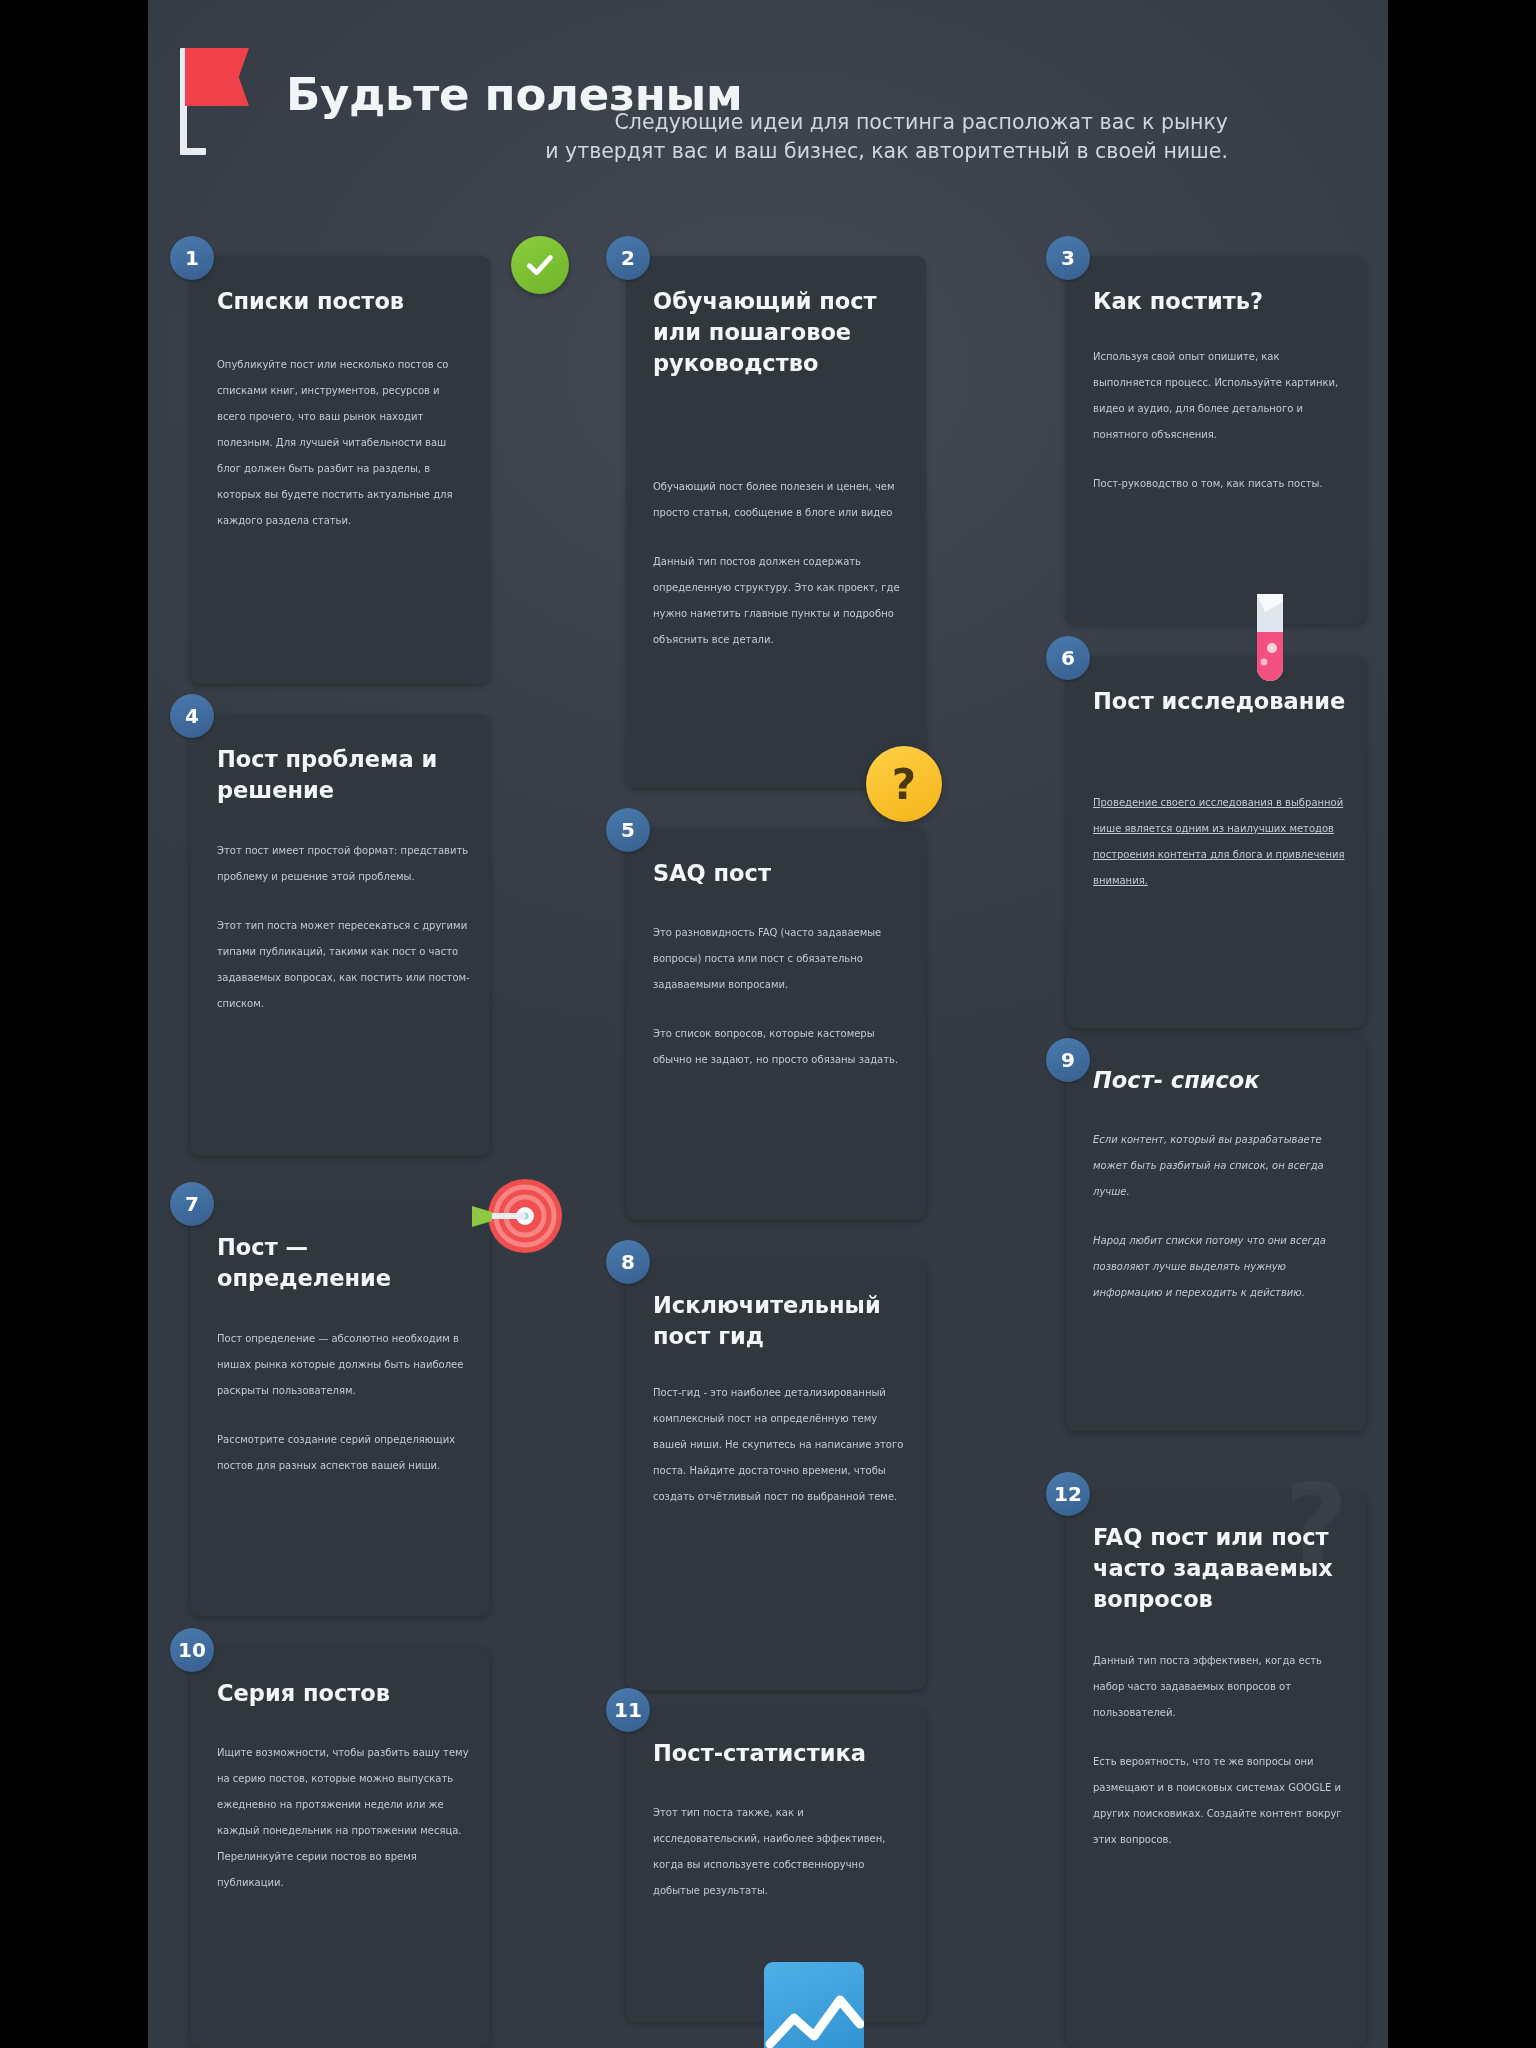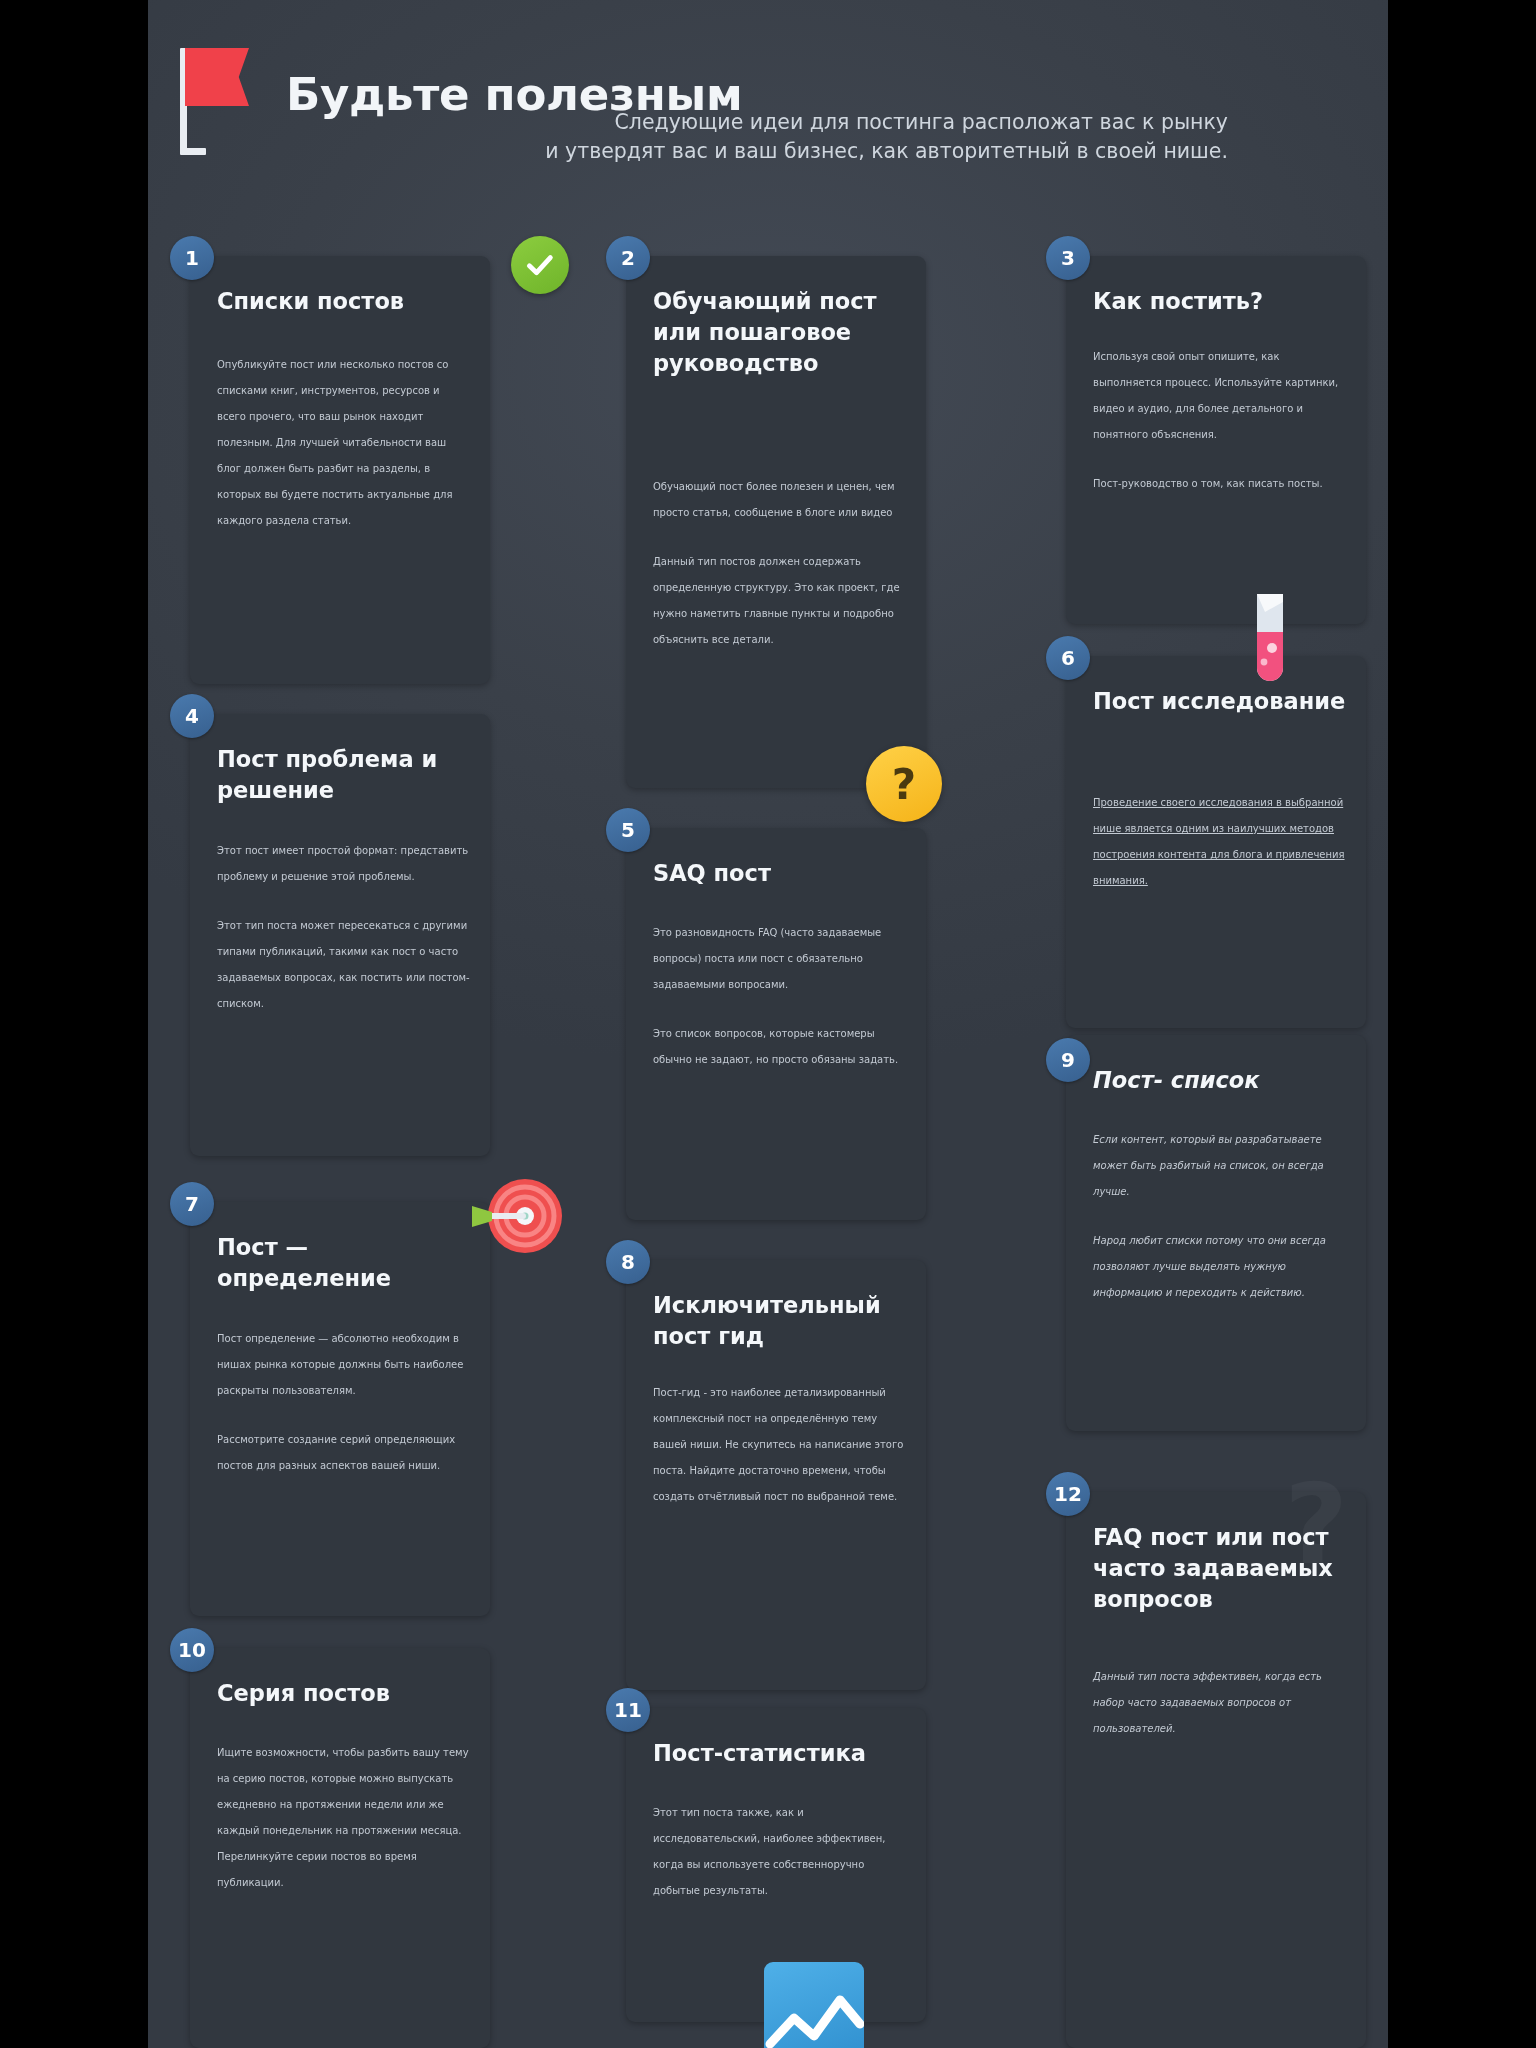--- a/index.html
+++ b/index.html
@@ -364,19 +364,20 @@
     <div class="chart-icon" style="left:616px; top:1962px;">
       <svg viewBox="0 0 100 96">
         <polyline points="6,82 30,56 50,74 76,38 96,62" fill="none" stroke="#ffffff" stroke-width="9" stroke-linecap="round" stroke-linejoin="round"></polyline>
       </svg>
     </div>
 
     <div class="badge" style="left:898px; top:1472px;">12</div>
     <div class="card" style="left:918px; top:1492px; width:300px; height:556px;">
       <div class="ghost-q" style="right:18px; top:-22px;">?</div>
       <div class="c-title">FAQ пост или пост часто задаваемых вопросов</div>
-      <div class="c-body" style="top:172px;font-style:italic;">
+      <div class="c-body" style="top:156px;">
         <p>Данный тип поста эффективен, когда есть набор часто задаваемых вопросов от пользователей.</p>
+        <p>Есть вероятность, что те же вопросы они размещают и в поисковых системах GOOGLE и других поисковиках. Создайте контент вокруг этих вопросов.</p>
       </div>
     </div>
 
   </div>
 </div>
 
 </body></html>

